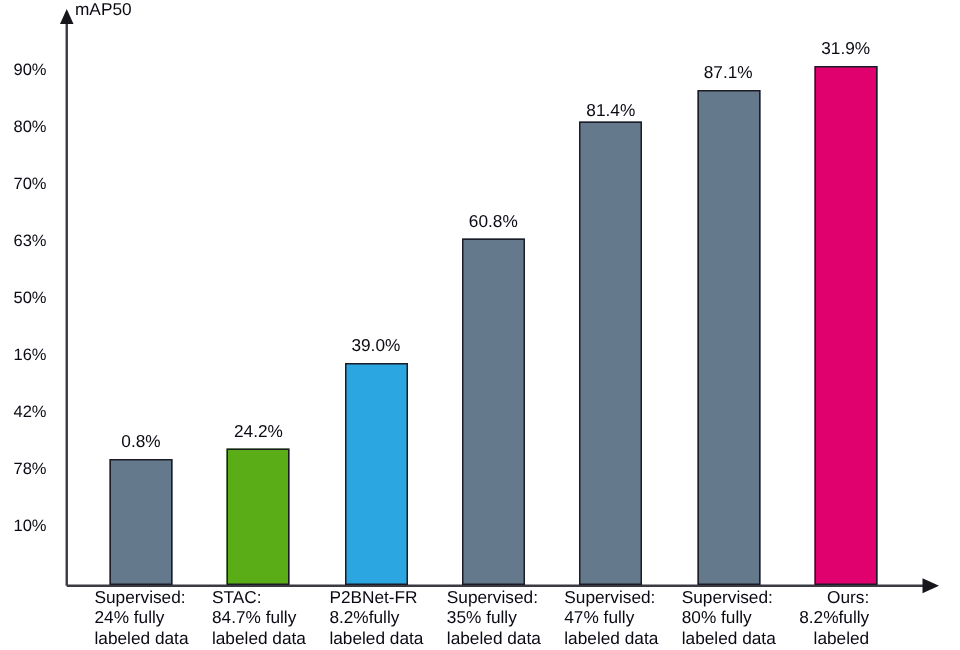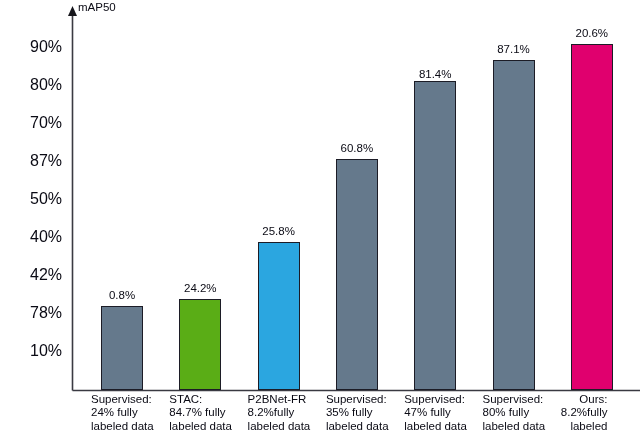--- a/index.html
+++ b/index.html
@@ -13,21 +13,20 @@
     position: relative;
     overflow: hidden;
     font-family: "Liberation Sans", sans-serif;
     color: #0a0a14;
   }
   #chart-root {
     position: absolute;
     left: 0; top: 0;
     width: 540px;
     height: 433px;
-    margin-left: 28px;
   }
   
   .axis-svg {
     position: absolute;
     left: 0; top: 0;
     width: 640px;
     height: 433px;
     pointer-events: none;
   }
   .y-axis-title {
@@ -35,22 +34,22 @@
     left: 50px;
     top: 1px;
     font-size: 11.5px;
     line-height: 13px;
     white-space: nowrap;
   }
   .y-tick-label {
     position: absolute;
     left: 2px;
     width: 36px;
-    text-align: left;
-    font-size: 16px;
+    text-align: center;
+    font-size: 11px;
     line-height: 12px;
     white-space: nowrap;
   }
   
   .bar {
     position: absolute;
     box-sizing: border-box;
     border: 1.3px solid #1c1c26;
   }
   .bar-value {
@@ -80,42 +79,42 @@
 
     <line x1="44.5" y1="390.5" x2="618" y2="390.5" stroke="#3a3a42" stroke-width="1.6"></line>
     <polygon points="626,390.5 615,385.5 615,395.5" fill="#16161c"></polygon>
   </svg>
 
   <div class="y-axis-title">mAP50</div>
 
   <div class="y-tick-label" style="top:345px">10%</div>
   <div class="y-tick-label" style="top:307px">78%</div>
   <div class="y-tick-label" style="top:269px">42%</div>
-  <div class="y-tick-label" style="top:231px">40%</div>
+  <div class="y-tick-label" style="top:231px">16%</div>
   <div class="y-tick-label" style="top:193px">50%</div>
-  <div class="y-tick-label" style="top:155px">87%</div>
+  <div class="y-tick-label" style="top:155px">63%</div>
   <div class="y-tick-label" style="top:117px">70%</div>
   <div class="y-tick-label" style="top:79px">80%</div>
   <div class="y-tick-label" style="top:41px">90%</div>
 
   <div class="bar" style="left: 73px; top: 305.76px; width: 42px; height: 84.74px; background: rgb(101, 121, 140); border-color: rgb(28, 28, 38);"></div>
   <div class="bar" style="left: 151.3px; top: 298.54px; width: 42px; height: 91.96px; background: rgb(90, 173, 22); border-color: rgb(28, 28, 38);"></div>
   <div class="bar" style="left: 229.6px; top: 242.3px; width: 42px; height: 148.2px; background: rgb(43, 166, 224); border-color: rgb(28, 28, 38);"></div>
   <div class="bar" style="left: 307.9px; top: 159.46px; width: 42px; height: 231.04px; background: rgb(101, 121, 140); border-color: rgb(28, 28, 38);"></div>
   <div class="bar" style="left: 386.2px; top: 81.18px; width: 42px; height: 309.32px; background: rgb(101, 121, 140); border-color: rgb(28, 28, 38);"></div>
   <div class="bar" style="left: 464.5px; top: 59.52px; width: 42px; height: 330.98px; background: rgb(101, 121, 140); border-color: rgb(28, 28, 38);"></div>
   <div class="bar" style="left: 542.8px; top: 43.94px; width: 42px; height: 346.56px; background: rgb(224, 0, 110); border-color: rgb(28, 28, 38);"></div>
 
   <div class="bar-value" style="left: 64px; width: 60px; top: 288.76px;">0.8%</div>
   <div class="bar-value" style="left: 142.3px; width: 60px; top: 281.54px;">24.2%</div>
-  <div class="bar-value" style="left: 220.6px; width: 60px; top: 225.3px;">25.8%</div>
+  <div class="bar-value" style="left: 220.6px; width: 60px; top: 225.3px;">39.0%</div>
   <div class="bar-value" style="left: 298.9px; width: 60px; top: 142.46px;">60.8%</div>
   <div class="bar-value" style="left: 377.2px; width: 60px; top: 68px;">81.4%</div>
   <div class="bar-value" style="left: 455.5px; width: 60px; top: 42.52px;">87.1%</div>
-  <div class="bar-value" style="left: 533.8px; width: 60px; top: 26.94px;">20.6%</div>
+  <div class="bar-value" style="left: 533.8px; width: 60px; top: 26.94px;">31.9%</div>
 
   <div class="cat-label" style="left: 63px; top: 393px;">Supervised:
 24% fully
 labeled data</div>
   <div class="cat-label" style="left: 141.3px; top: 393px;">STAC:
 84.7% fully
 labeled data</div>
   <div class="cat-label" style="left: 219.6px; top: 393px;">P2BNet-FR
 8.2%fully
 labeled data</div>

